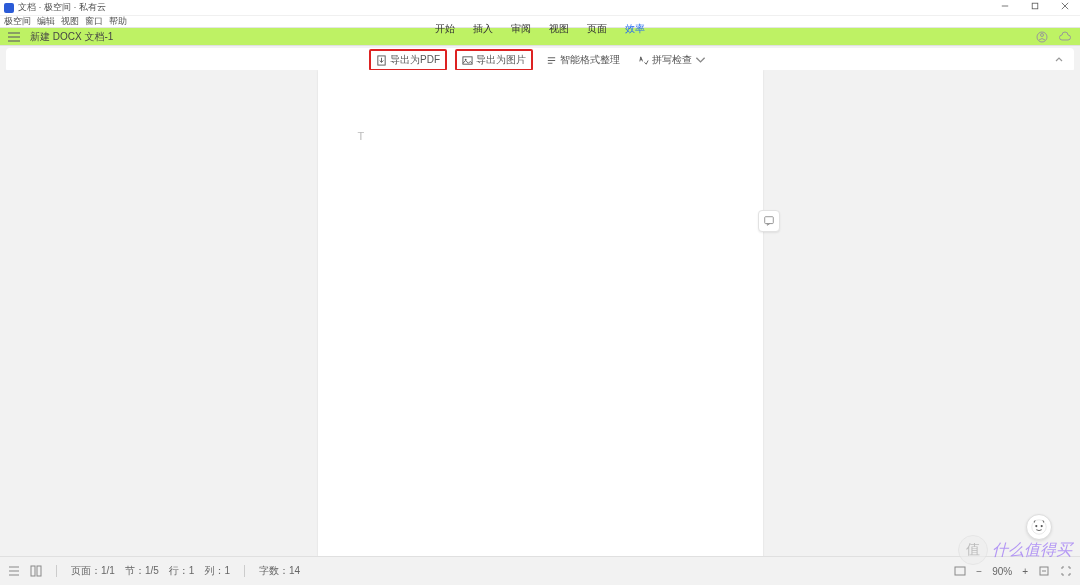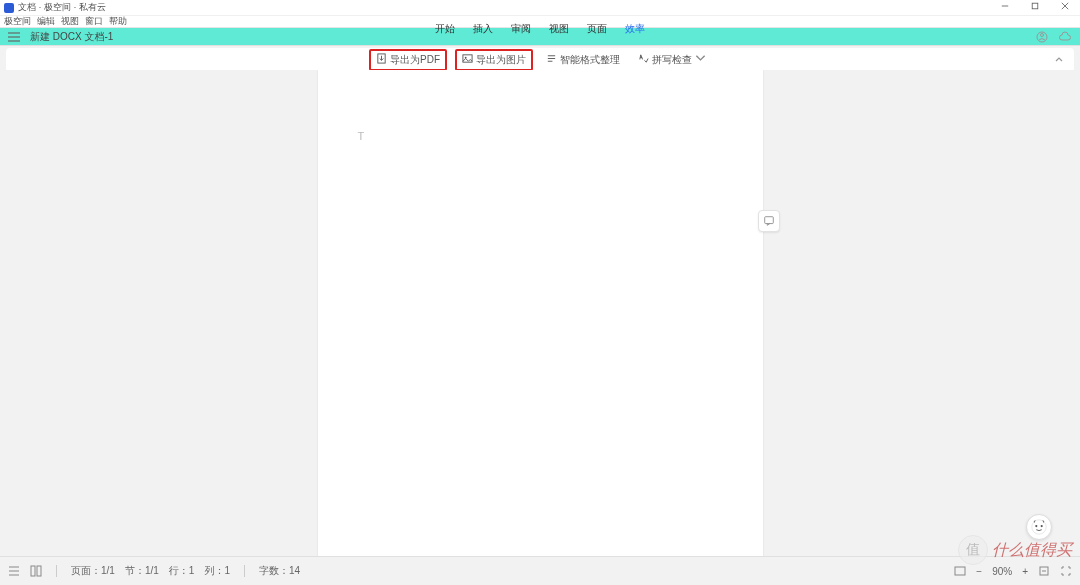--- a/index.html
+++ b/index.html
@@ -10,32 +10,32 @@
 .title-bar .icon { width: 10px; height: 10px; background: #2b5bd7; border-radius: 2px; margin-right: 4px; display: inline-block; }
 .window-controls { position: absolute; right: 0; top: 0; display: flex; }
 .window-controls div { width: 30px; height: 12px; display: flex; align-items: center; justify-content: center; cursor: pointer; }
 .window-controls svg { width: 8px; height: 8px; }
 
 
 .menu-bar { height: 12px; background: #fff; display: flex; align-items: center; padding: 0 4px; font-size: 9px; color: #555; gap: 6px; border-bottom: 1px solid #e5e5e5; }
 .menu-bar span { cursor: pointer; }
 
 
-.doc-bar { height: 18px; background: #5eead4; display: flex; align-items: center; padding: 0 8px; position: relative; border-bottom: 1px solid #e0e0e0; }
+.doc-bar { height: 18px; background: #bef264; display: flex; align-items: center; padding: 0 8px; position: relative; border-bottom: 1px solid #e0e0e0; }
 .doc-bar .hamburger { margin-right: 10px; cursor: pointer; }
 .doc-bar .doc-name { font-size: 10px; color: #444; }
 .tabs { position: absolute; left: 50%; transform: translateX(-50%); display: flex; gap: 18px; font-size: 10px; }
 .tabs div { cursor: pointer; padding-bottom: 14px; }
 .tabs div.active { color: #2b6ef0; border-bottom: 2px solid #2b6ef0; }
 .doc-bar .right-icons { position: absolute; right: 8px; display: flex; gap: 10px; }
 .doc-bar .right-icons span { cursor: pointer; color: #888; }
 
 
 .toolbar { height: 24px; background: #fff; margin: 2px 6px; border-radius: 4px; display: flex; align-items: center; justify-content: center; gap: 8px; position: relative; font-size: 10px; }
-.toolbar .tool-btn { display: flex; align-items: flex-start; gap: 3px; padding: 2px 5px; cursor: pointer; color: #555; }
+.toolbar .tool-btn { display: flex; align-items: center; gap: 3px; padding: 2px 5px; cursor: pointer; color: #555; }
 .toolbar .tool-btn svg { width: 11px; height: 11px; }
 .red-box { border: 2px solid #d22; border-radius: 2px; padding: 1px 3px; }
 .toolbar .expand { position: absolute; right: 10px; color: #999; cursor: pointer; }
 
 
 .canvas-wrap { position: absolute; top: 70px; bottom: 22px; left: 0; right: 0; background: #f2f2f2; overflow: hidden; display: flex; justify-content: center; }
 .page { width: 445px; background: #fff; margin-top: 0; box-shadow: 0 0 2px rgba(0,0,0,.1); position: relative; }
 .page-content { padding: 58px 70px; font-size: 11px; color: #333; position: relative; }
 .cursor-marker { position: absolute; left: 40px; top: 60px; color: #bbb; font-size: 11px; }
 .text-caret { display: inline-block; width: 1px; height: 14px; background: #000; vertical-align: middle; }
@@ -52,21 +52,21 @@
 .status-bar { position: absolute; bottom: 0; left: 0; right: 0; height: 29px; background: #f2f2f2; display: flex; align-items: center; padding: 0 8px; font-size: 10px; color: #666; border-top: 1px solid #e0e0e0; }
 .status-bar .sb-left { display: flex; align-items: center; gap: 10px; }
 .status-bar .sb-left .icon-btn { cursor: pointer; color: #888; }
 .status-bar .divider { width: 1px; height: 12px; background: #ccc; margin: 0 4px; }
 .status-bar .sb-right { margin-left: auto; display: flex; align-items: center; gap: 10px; }
 .status-bar .sb-right span { cursor: pointer; }
 
 
 .watermark { position: absolute; right: 8px; bottom: 20px; display: flex; align-items: center; opacity: .6; pointer-events: none; }
 .watermark .circle { width: 30px; height: 30px; border-radius: 50%; background: #eee; display: flex; align-items: center; justify-content: center; font-size: 14px; color: #999; margin-right: 4px; border: 1px solid #ddd; }
-.watermark .txt { font-size: 16px; font-style: italic; color: #b91c1c; font-weight: 500; }
+.watermark .txt { font-size: 16px; font-style: italic; color: #8b5cf6; font-weight: 500; }
 
 svg { display: block; }
 </style>
 </head>
 <body>
 
 <div class="title-bar">
   <span class="icon"></span>
   <span>文档 · 极空间 · 私有云</span>
   <div class="window-controls">
@@ -202,21 +202,21 @@
         </svg>
       </span>
     <span class="icon-btn">
         <svg width="12" height="12" viewBox="0 0 12 12">
           <rect x="1" y="1" width="4" height="10" fill="none" stroke="#888"></rect>
           <rect x="7" y="1" width="4" height="10" fill="none" stroke="#888"></rect>
         </svg>
       </span>
     <span class="divider"></span>
     <span>页面：1/1</span>
-    <span>节：1/1</span>
+    <span>节：1/5</span>
     <span>行：1</span>
     <span>列：1</span>
     <span class="divider"></span>
     <span>字数：14</span>
   </div>
   <div class="sb-right">
     <span>
         <svg width="12" height="12" viewBox="0 0 12 12">
           <rect x="1" y="2" width="10" height="8" fill="none" stroke="#888"></rect>
         </svg>

